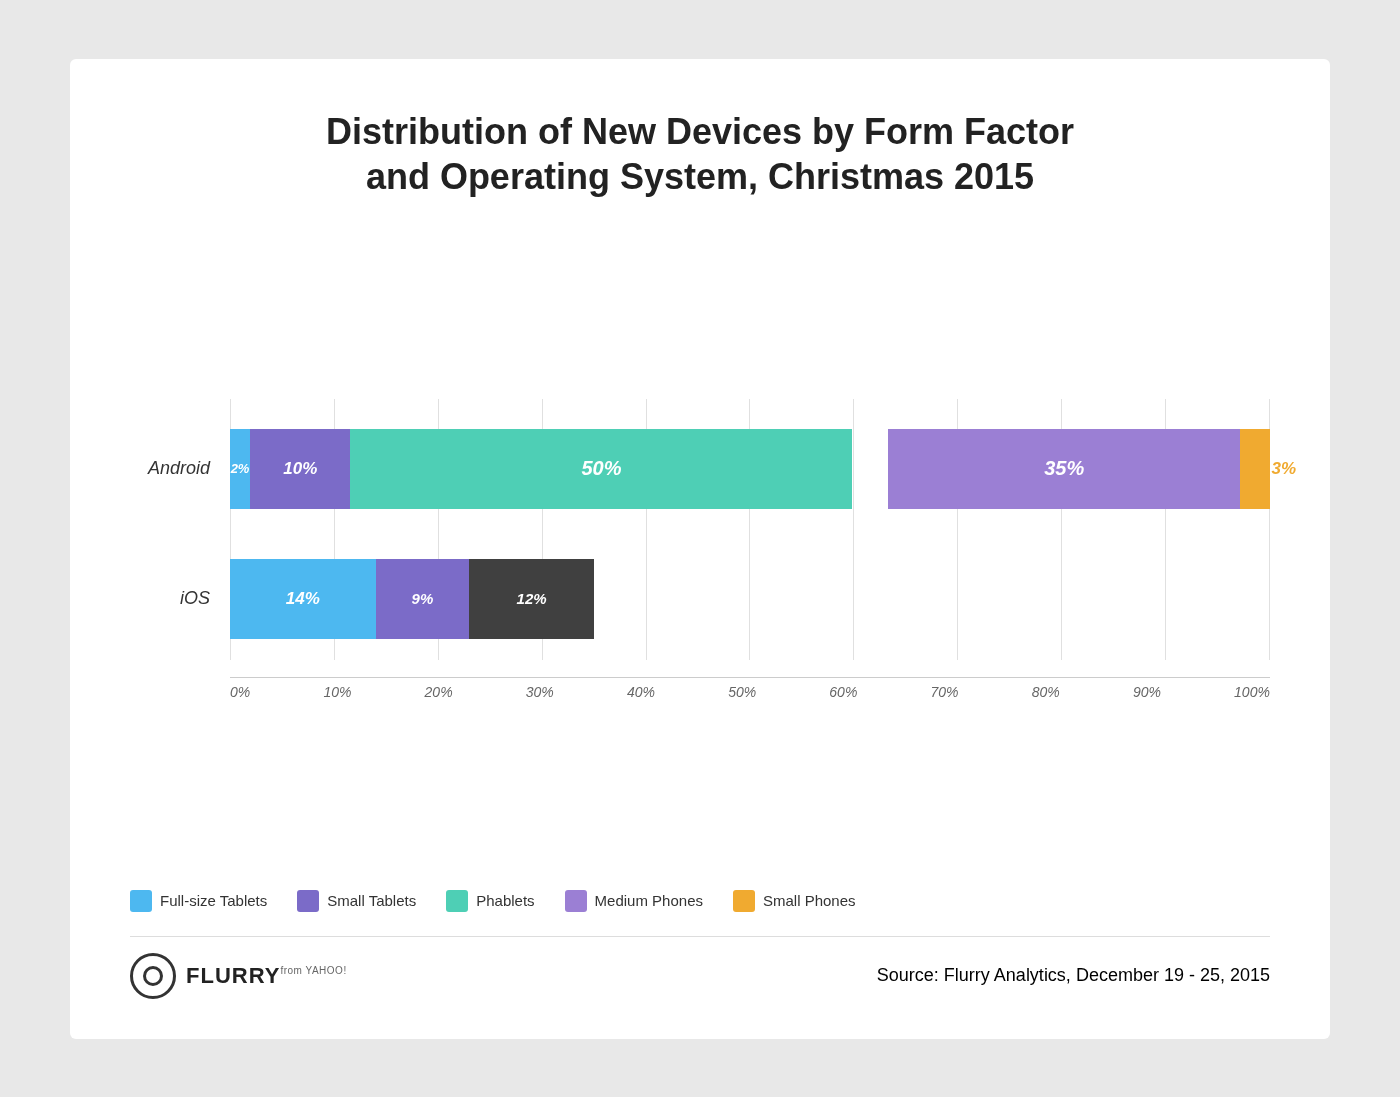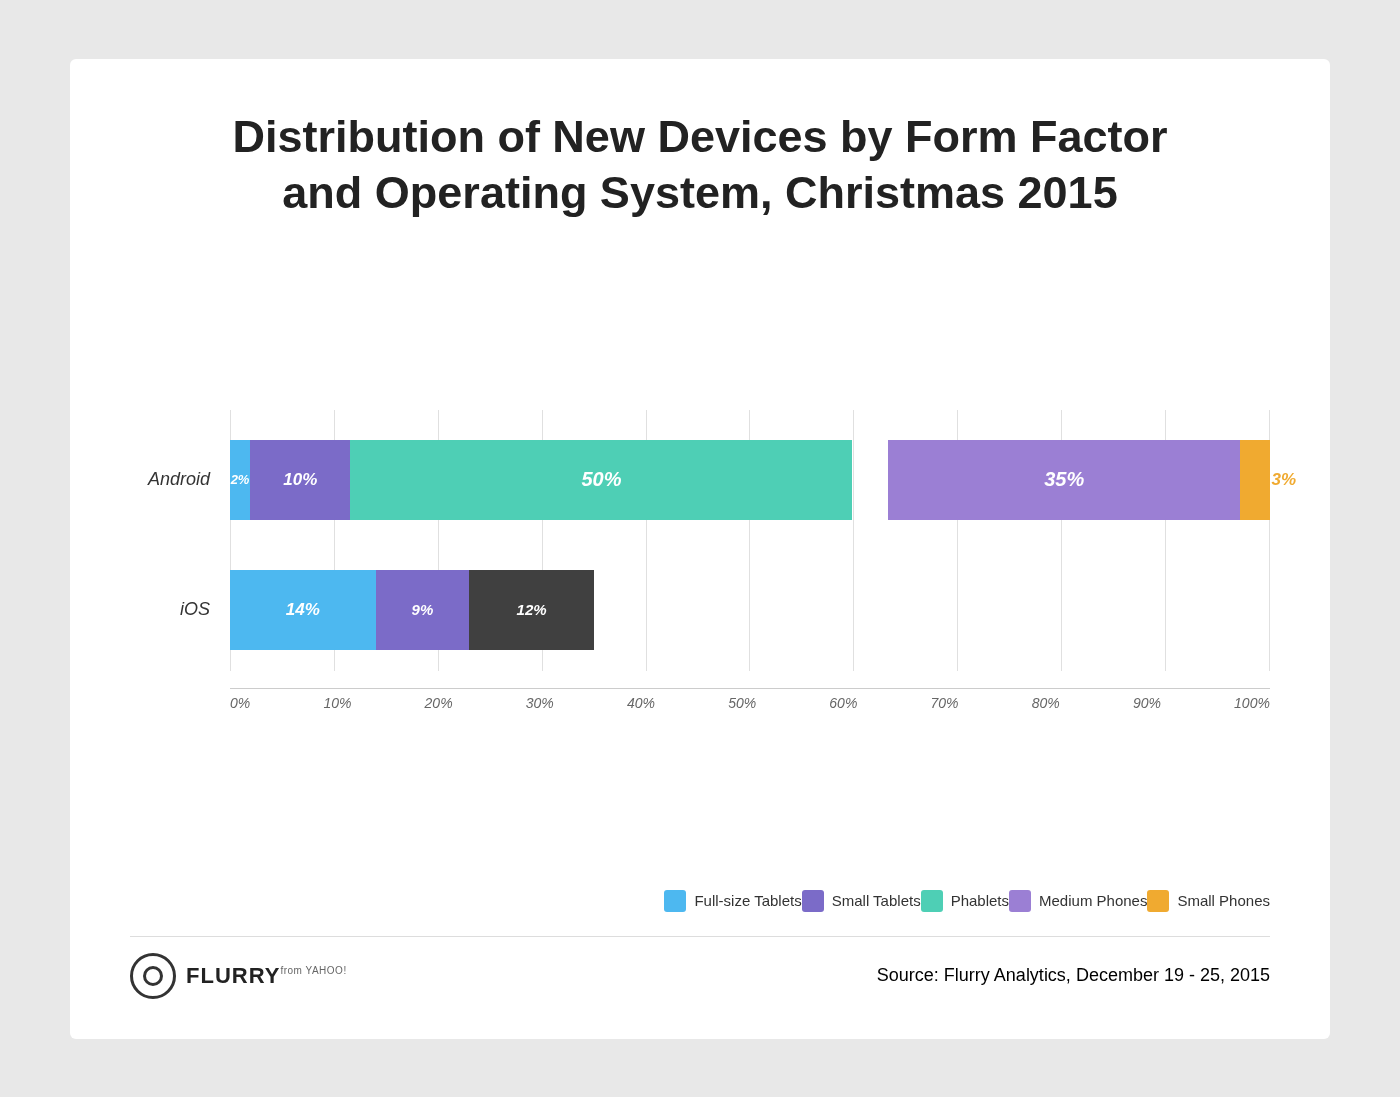--- a/index.html
+++ b/index.html
@@ -17,21 +17,21 @@
       width: 1260px;
       height: 980px;
       border-radius: 6px;
       padding: 50px 60px 40px 60px;
       display: flex;
       flex-direction: column;
       position: relative;
     }
     .chart-title {
       text-align: center;
-      font-size: 45px;
+      font-size: 36px;
       font-weight: 700;
       color: #222222;
       line-height: 1.25;
       margin-bottom: 30px;
     }
     .chart-area {
       flex: 1;
       display: flex;
       flex-direction: column;
       justify-content: center;
@@ -84,21 +84,22 @@
       color: #666;
       padding-top: 6px;
       border-top: 1.5px solid #ccc;
     }
     .x-axis-label {
       text-align: center;
     }
     
     .legend {
       display: flex;
-      justify-content: flex-end;
+      justify-content: flex-start;
+      gap: 30px;
       margin-top: 20px;
       flex-wrap: wrap;
     }
     .legend-item {
       display: flex;
       align-items: center;
       gap: 8px;
       font-size: 15px;
       color: #333;
     }

